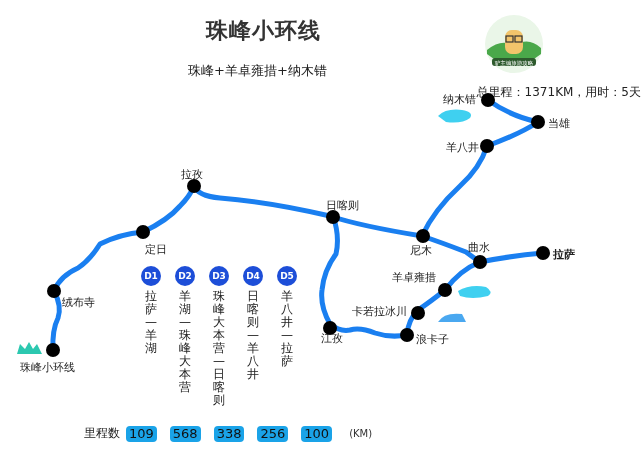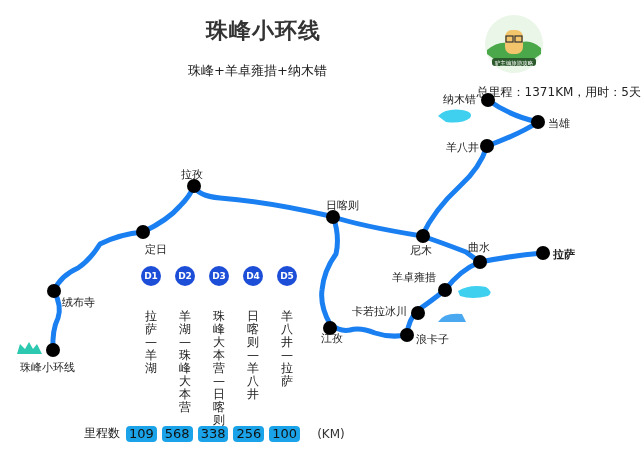--- a/index.html
+++ b/index.html
@@ -12,27 +12,27 @@
   .summary { position:absolute; left:0; width:641px; top:84px; text-align:right;
              font-size:12px; color:#222; }
   .logo { position:absolute; left:484px; top:14px; width:60px; height:60px; }
   svg.map { position:absolute; left:0; top:0; }
   .lbl { position:absolute; font-size:11px; color:#222; white-space:nowrap; }
   .lbl.bold { font-weight:bold; }
   .days { position:absolute; top:266px; left:134px; display:flex; gap:0; }
   .day { width:34px; display:flex; flex-direction:column; align-items:center; }
   .badge { width:20px; height:20px; border-radius:50%; background:#1d4ed8; color:#fff;
            font-size:9px; font-weight:bold; display:flex; align-items:center; justify-content:center; }
-  .vtext { margin-top:24px; font-size:12px; line-height:13px; width:13px; text-align:center;
+  .vtext { margin-top:4px; font-size:12px; line-height:13px; width:13px; text-align:center;
            word-break:break-all; color:#222; }
   .dist { position:absolute; top:425px; left:84px; display:flex; align-items:center; font-size:12px; }
   .dist .label { margin-right:6px; }
-  .chip { background:#1aa3e8; color:#111; border-radius:4px; padding:0 3px; margin-right:5px;
+  .chip { background:#1aa3e8; color:#111; border-radius:4px; padding:0 3px; margin-right:13px;
           font-size:13px; line-height:16px; }
-  .unit { margin-left:12px; font-size:12px; color:#333; }
+  .unit { margin-left:4px; font-size:10px; color:#333; }
 </style>
 </head>
 <body>
 
 <div class="title">珠峰小环线</div>
 <div class="subtitle">珠峰+羊卓雍措+纳木错</div>
 <div class="summary">总里程：1371KM，用时：5天</div>
 
 <svg class="logo" viewBox="0 0 60 60">
   <circle cx="30" cy="30" r="29" fill="#eaf6e8"></circle>

